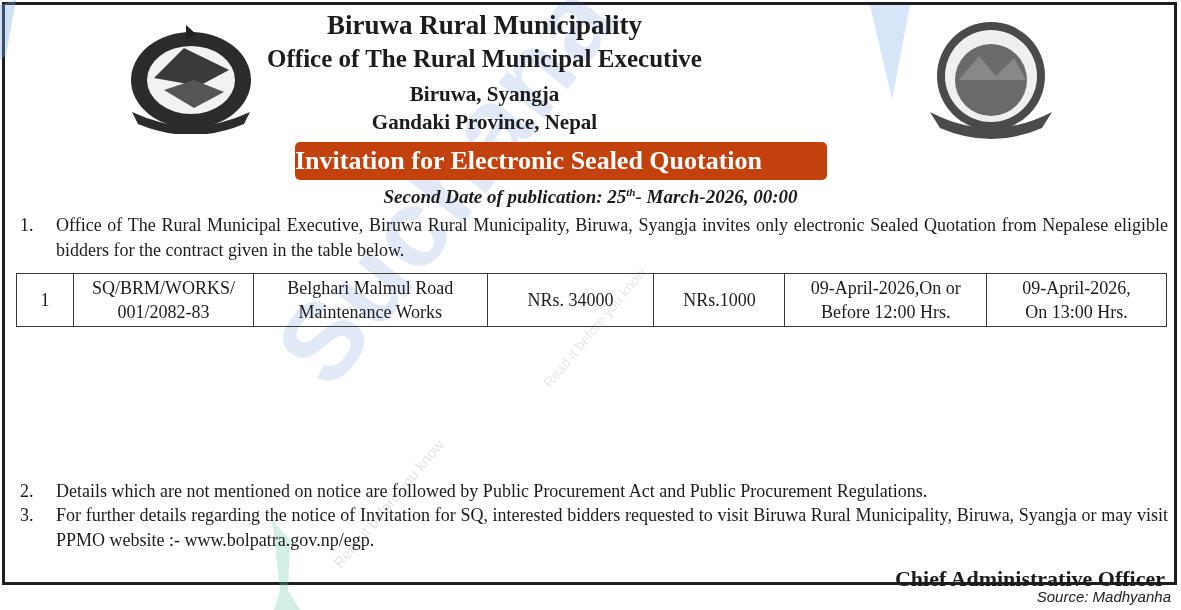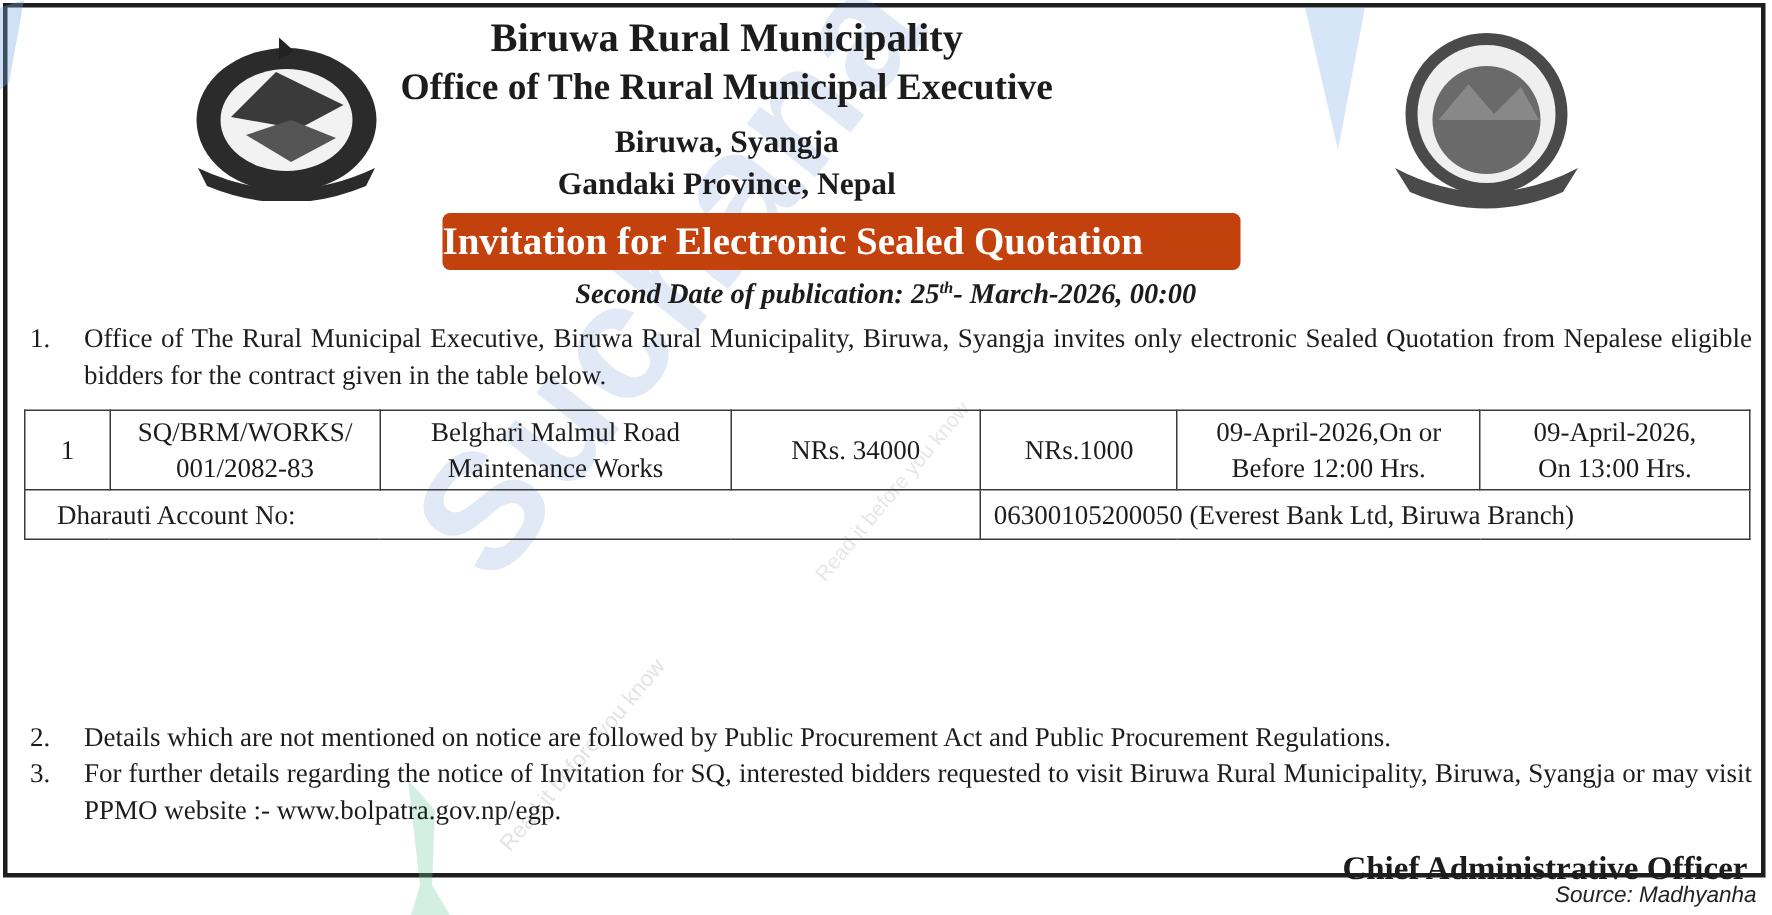--- a/index.html
+++ b/index.html
@@ -131,24 +131,20 @@
   <tbody>
   <tr>
     <td class="c">1</td>
     <td class="c"><span>SQ/BRM/WORKS/</span><br><span>001/2082-83</span></td>
     <td class="c"><span>Belghari Malmul Road</span><br><span>Maintenance Works</span></td>
     <td class="c">NRs. 34000</td>
     <td class="c">NRs.1000</td>
     <td class="c"><span>09-April-2026,On or</span><br><span>Before 12:00 Hrs.</span></td>
     <td class="c"><span>09-April-2026,</span><br><span>On 13:00 Hrs.</span></td>
   </tr>
-  <tr>
-    <td class="l" colspan="4">Dharauti Account No:</td>
-    <td class="v" colspan="4">06300105200050 (Everest Bank Ltd, Biruwa Branch)</td>
-  </tr>
 </tbody>
   </table>
 
 <div class="para num p2-num">2.</div>
 <div class="para p2">Details which are not mentioned on notice are followed by Public Procurement Act and Public Procurement Regulations.</div>
 <div class="para num p3-num">3.</div>
 <div class="para p3">For further details regarding the notice of Invitation for SQ, interested bidders requested to visit Biruwa Rural Municipality, Biruwa, Syangja or may visit PPMO website :- www.bolpatra.gov.np/egp.</div>
 
 <div class="sig">Chief Administrative Officer</div>
 <div class="source">Source: Madhyanha</div>

